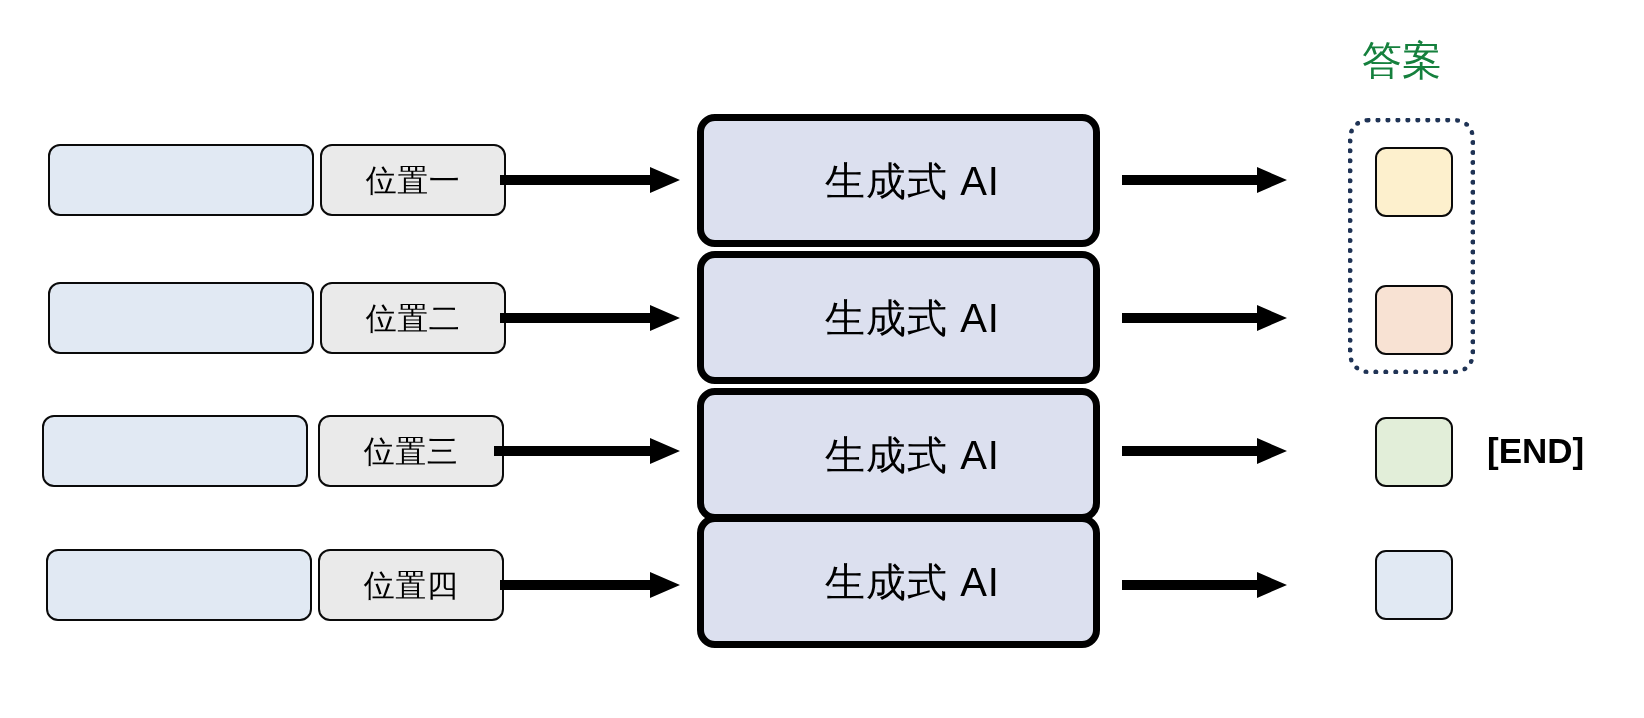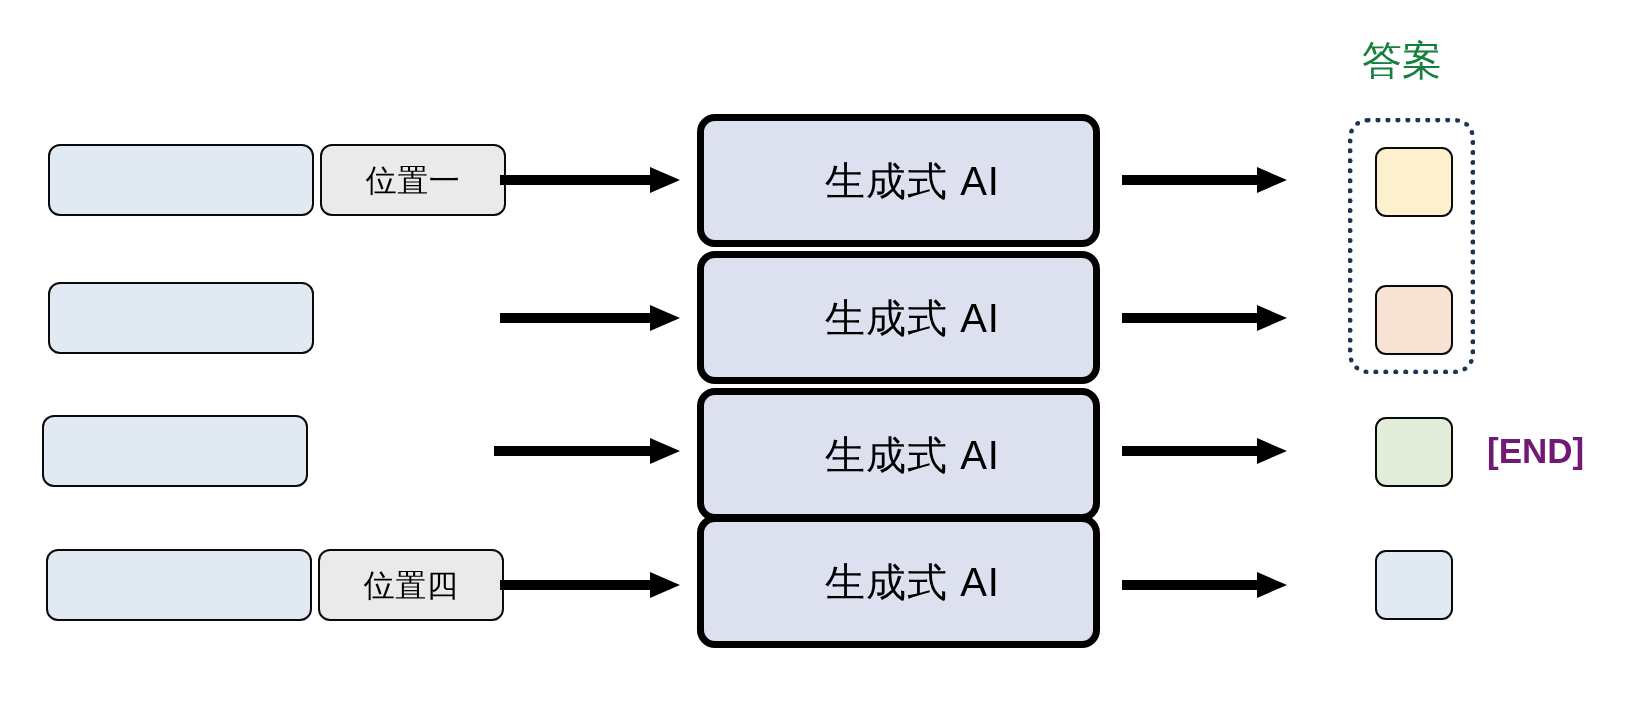--- a/index.html
+++ b/index.html
@@ -101,21 +101,21 @@
     height: 70px;
     border: 2.5px solid #0a0a0a;
     border-radius: 11px;
     box-sizing: border-box;
   }
   .end-label {
     position: absolute;
     font-size: 35px;
     font-weight: bold;
     line-height: 1;
-    color: #701a75;
+    color: #000000;
     white-space: nowrap;
   }
 </style>
 </head>
 <body>
 
 <div id="stage">
 
   <div class="input-box" style="left:48px; top:144px;"></div>
   <div class="pos-chip" style="left:320px; top:144px;">
@@ -129,35 +129,41 @@
   <div class="ai-box" style="top:114px; height:133px;">
     <span class="ai-text">生成式 AI</span>
   </div>
   <div class="arrow" style="left:1122px; top:167px; width:165px;">
     <svg width="165" height="26" viewBox="0 0 165 26" aria-hidden="true">
       <path d="M0 8 H135 V0 L165 13 L135 26 V18 H0 Z" fill="#000000"></path>
     </svg>
   </div>
 
   <div class="input-box" style="left:48px; top:282px;"></div>
+  <div class="pos-chip" style="left:320px; top:282px;">
+    <span class="chip-text">位置二</span>
+  </div>
   <div class="arrow" style="left:500px; top:305px; width:180px;">
     <svg width="180" height="26" viewBox="0 0 180 26" aria-hidden="true">
       <path d="M0 8 H150 V0 L180 13 L150 26 V18 H0 Z" fill="#000000"></path>
     </svg>
   </div>
   <div class="ai-box" style="top:251px; height:133px;">
     <span class="ai-text">生成式 AI</span>
   </div>
   <div class="arrow" style="left:1122px; top:305px; width:165px;">
     <svg width="165" height="26" viewBox="0 0 165 26" aria-hidden="true">
       <path d="M0 8 H135 V0 L165 13 L135 26 V18 H0 Z" fill="#000000"></path>
     </svg>
   </div>
 
   <div class="input-box" style="left:42px; top:415px;"></div>
+  <div class="pos-chip" style="left:318px; top:415px;">
+    <span class="chip-text">位置三</span>
+  </div>
   <div class="arrow" style="left:494px; top:438px; width:186px;">
     <svg width="186" height="26" viewBox="0 0 186 26" aria-hidden="true">
       <path d="M0 8 H156 V0 L186 13 L156 26 V18 H0 Z" fill="#000000"></path>
     </svg>
   </div>
   <div class="ai-box" style="top:388px; height:133px;">
     <span class="ai-text">生成式 AI</span>
   </div>
   <div class="arrow" style="left:1122px; top:438px; width:165px;">
     <svg width="165" height="26" viewBox="0 0 165 26" aria-hidden="true">

